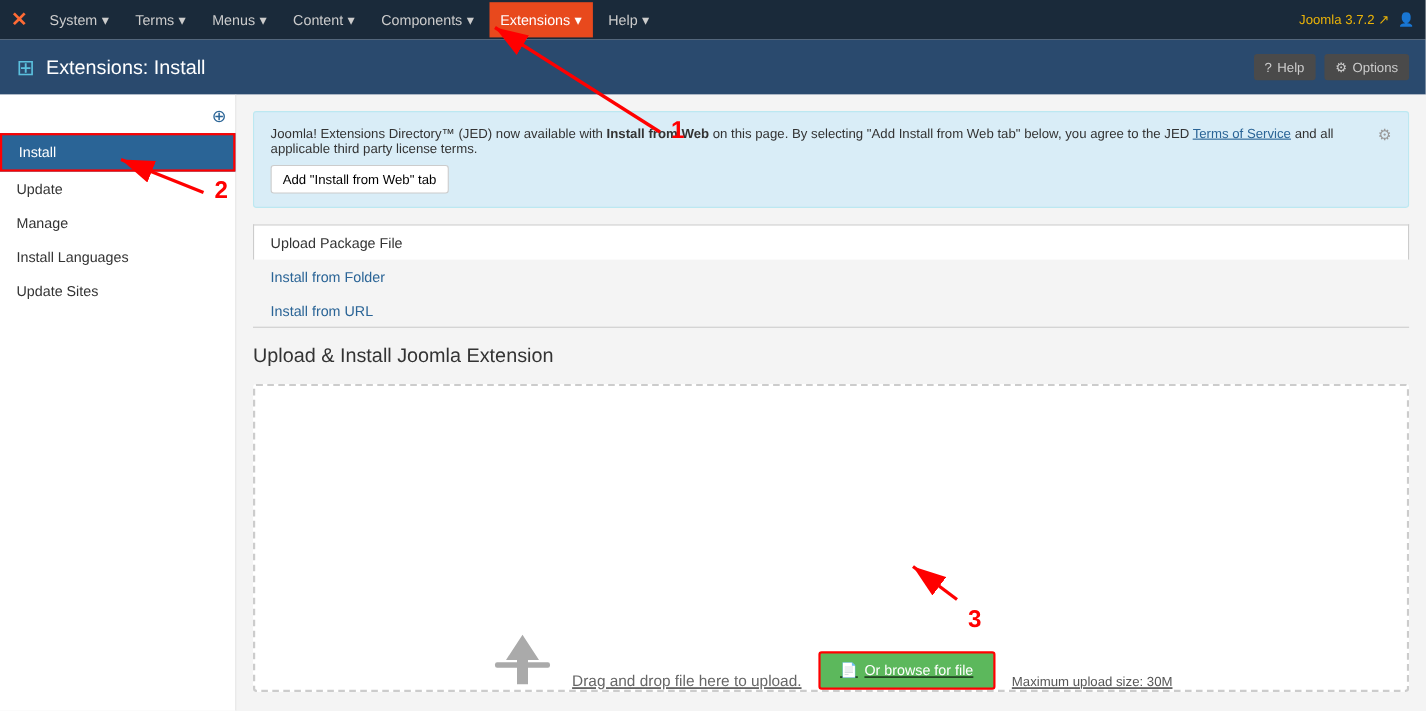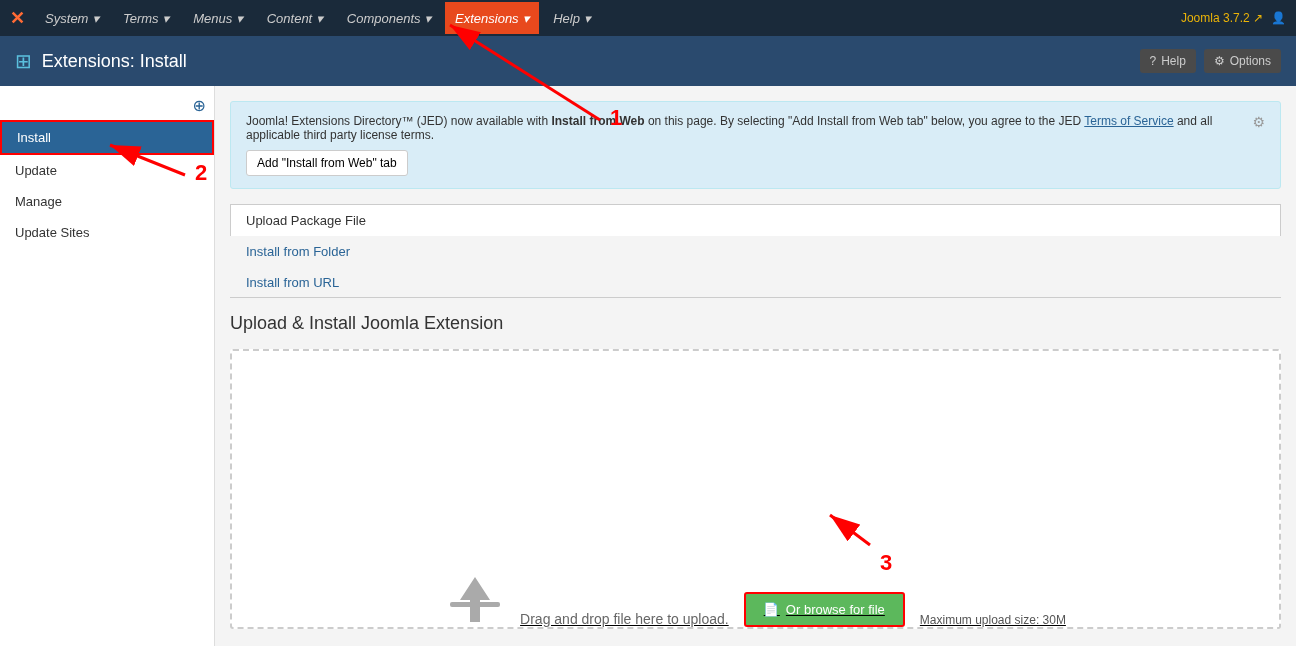--- a/index.html
+++ b/index.html
@@ -19,21 +19,20 @@
     .topbar-right { display: flex; align-items: center; gap: 8px; color: #eab308; font-size: 12px; }
     .nav-item {
       padding: 0 10px;
       height: 32px;
       display: flex;
       align-items: center;
       cursor: pointer;
       color: #ccc;
       font-size: 13px;
       gap: 4px;
-      font-style: italic;
     }
     .nav-item:hover, .nav-item.active { background: #2d4a6a; color: #fff; }
     .nav-item.active { background: #e8491d; color: #fff; }
     .joomla-x { color: #ff6b35; font-size: 18px; font-weight: bold; margin-right: 6px; }
 
     
     .adminbar {
       background: #2a4a6e;
       color: #fff;
       height: 50px;
@@ -247,20 +246,23 @@
       <a class="sidebar-item active">
         <span>Install</span>
       </a>
       <a class="sidebar-item">
         <span>Update</span>
       </a>
       <a class="sidebar-item">
         <span>Manage</span>
       </a>
       <a class="sidebar-item">
+        <span>Install Languages</span>
+      </a>
+      <a class="sidebar-item">
         <span>Update Sites</span>
       </a>
     </div>
 
     <div class="main">
 
       <div class="info-banner">
         <div class="info-banner-text">
           <span>Joomla! Extensions Directory™ (JED) now available with </span><strong>Install from Web</strong><span> on this page. By selecting "Add Install from Web tab" below, you agree to the JED </span><a href="#">Terms of Service</a><span> and all applicable third party license terms.</span>
           <br>

